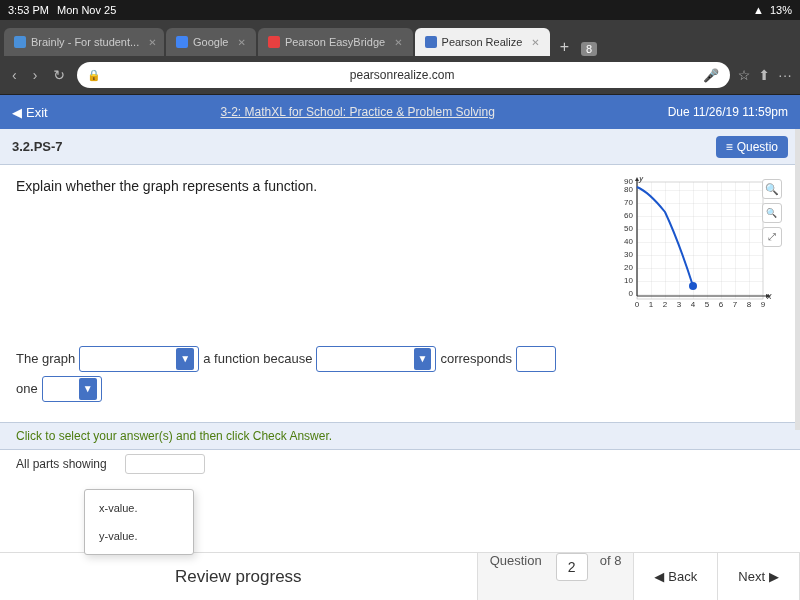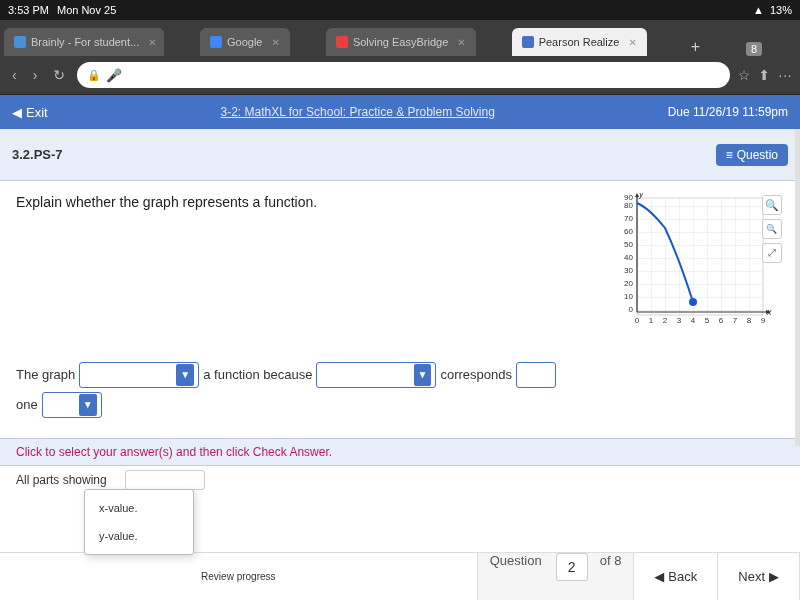--- a/index.html
+++ b/index.html
@@ -23,21 +23,20 @@
     .browser-chrome {
       background: #3c3c3c;
       border-bottom: 1px solid #222;
     }
     .tab-bar {
       display: flex;
       align-items: flex-end;
       padding: 4px 4px 0 4px;
       height: 36px;
       background: #3c3c3c;
-      gap: 34px;
     }
     .tab {
       display: flex;
       align-items: center;
       padding: 4px 10px;
       font-size: 11px;
       color: #ccc;
       border-radius: 6px 6px 0 0;
       background: #5a5a5a;
       margin-right: 2px;
@@ -135,21 +134,21 @@
     }
 
     
     .question-header {
       background: #e8eef8;
       border-bottom: 1px solid #c0ccdd;
       display: flex;
       align-items: center;
       justify-content: space-between;
       padding: 6px 12px;
-      height: 52px;
+      height: 36px;
     }
     .question-id {
       font-size: 13px;
       font-weight: bold;
       color: #333;
     }
     .question-list-btn {
       background: #4472c4;
       color: #fff;
       border: none;
@@ -266,21 +265,21 @@
     }
 
     
     .instructions-bar {
       background: #e8eef8;
       border: 1px solid #c0ccdd;
       border-left: none;
       border-right: none;
       padding: 6px 16px;
       font-size: 12px;
-      color: #be185d;
+      color: #4d7c0f;
       margin-top: 4px;
     }
 
     .all-parts-row {
       display: flex;
       align-items: center;
       padding: 4px 16px;
       gap: 18px;
       font-size: 12px;
       color: #333;
@@ -297,21 +296,21 @@
       border-top: 1px solid #ddd;
       display: flex;
       align-items: center;
     }
     .review-progress-btn {
       flex: 1;
       height: 100%;
       background: #fff;
       border: none;
       border-right: 1px solid #ddd;
-      font-size: 10px;
+      font-size: 17px;
       color: #333;
       cursor: pointer;
       display: flex;
       align-items: center;
       justify-content: center;
     }
     .question-nav {
       display: flex;
       align-items: flex-start;
       gap: 8px;
@@ -388,38 +387,39 @@
       <span>Brainly - For student...</span>
       <span class="tab-close">✕</span>
     </div>
     <div class="tab">
       <div class="tab-favicon" style="background:#4285f4;"></div>
       <span>Google</span>
       <span class="tab-close">✕</span>
     </div>
     <div class="tab">
       <div class="tab-favicon" style="background:#e84040;"></div>
-      <span>Solving EasyBridge</span>
+      <span>Pearson EasyBridge</span>
       <span class="tab-close">✕</span>
     </div>
     <div class="tab active">
       <div class="tab-favicon" style="background:#4472c4;"></div>
       <span>Pearson Realize</span>
       <span class="tab-close">✕</span>
     </div>
     <span class="tab-new">+</span>
     <span class="tab-count">8</span>
   </div>
 
   <div class="address-bar-row">
     <span class="nav-btn">‹</span>
     <span class="nav-btn">›</span>
     <span class="nav-btn">↻</span>
     <div class="address-bar">
       <span class="address-bar-icon">🔒</span>
+      <span class="address-text">pearsonrealize.com</span>
       <span class="address-mic">🎤</span>
     </div>
     <div class="address-actions">
       <span class="address-action-btn">☆</span>
       <span class="address-action-btn">⬆</span>
       <span class="address-action-btn">···</span>
     </div>
   </div>
 </div>
 

